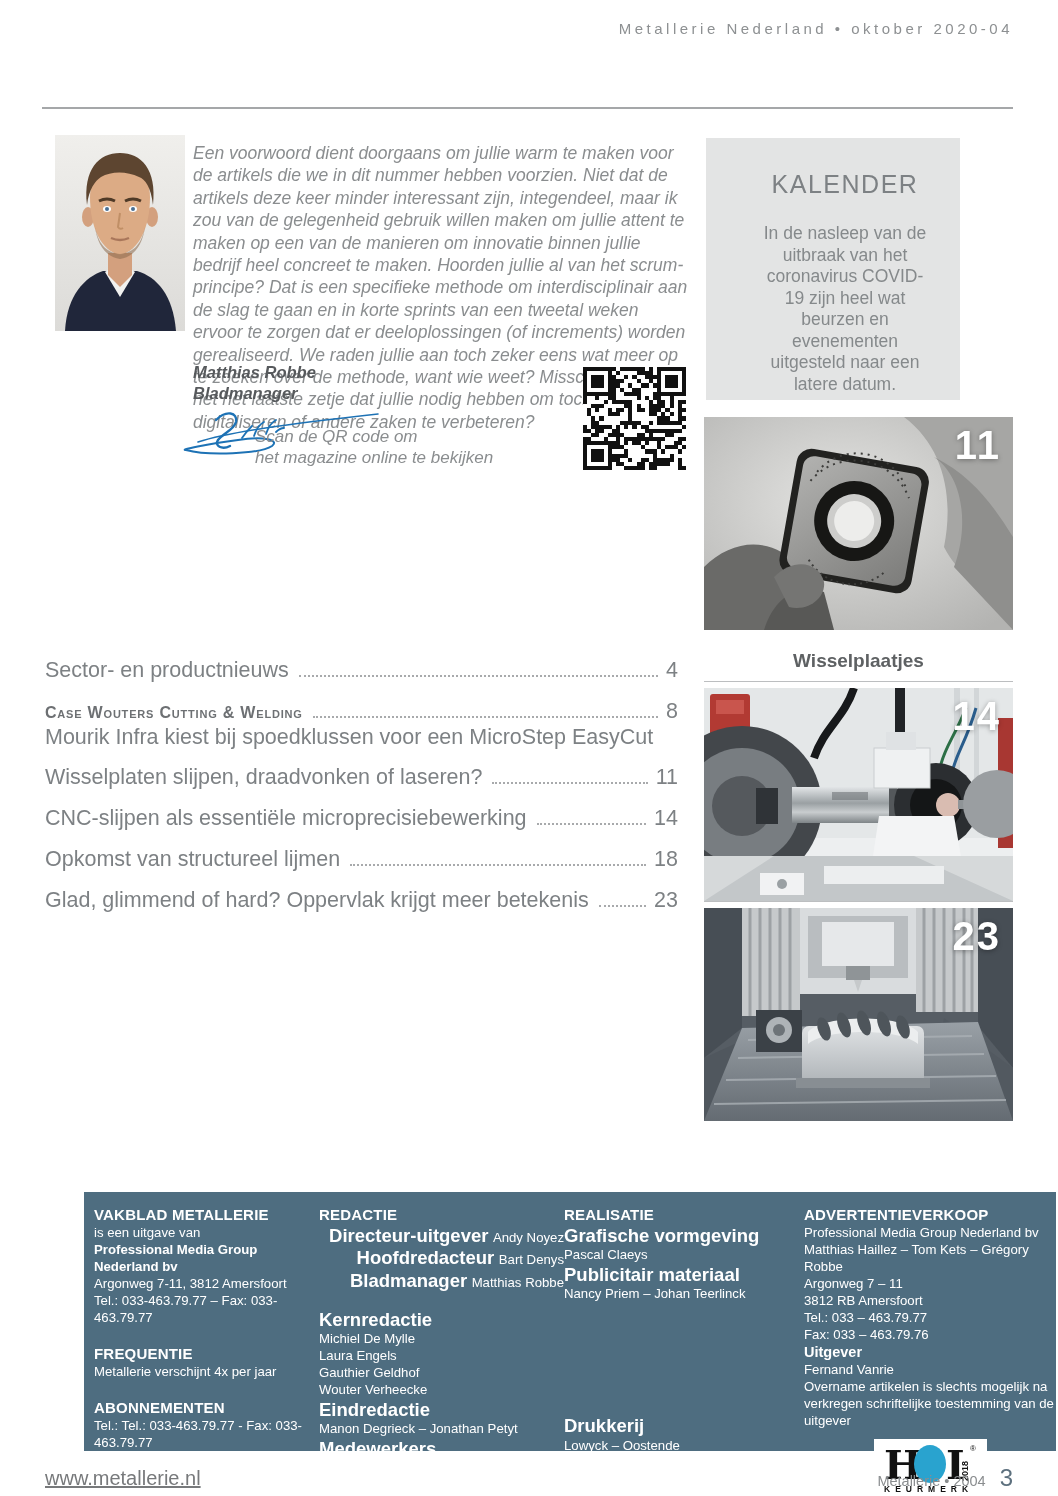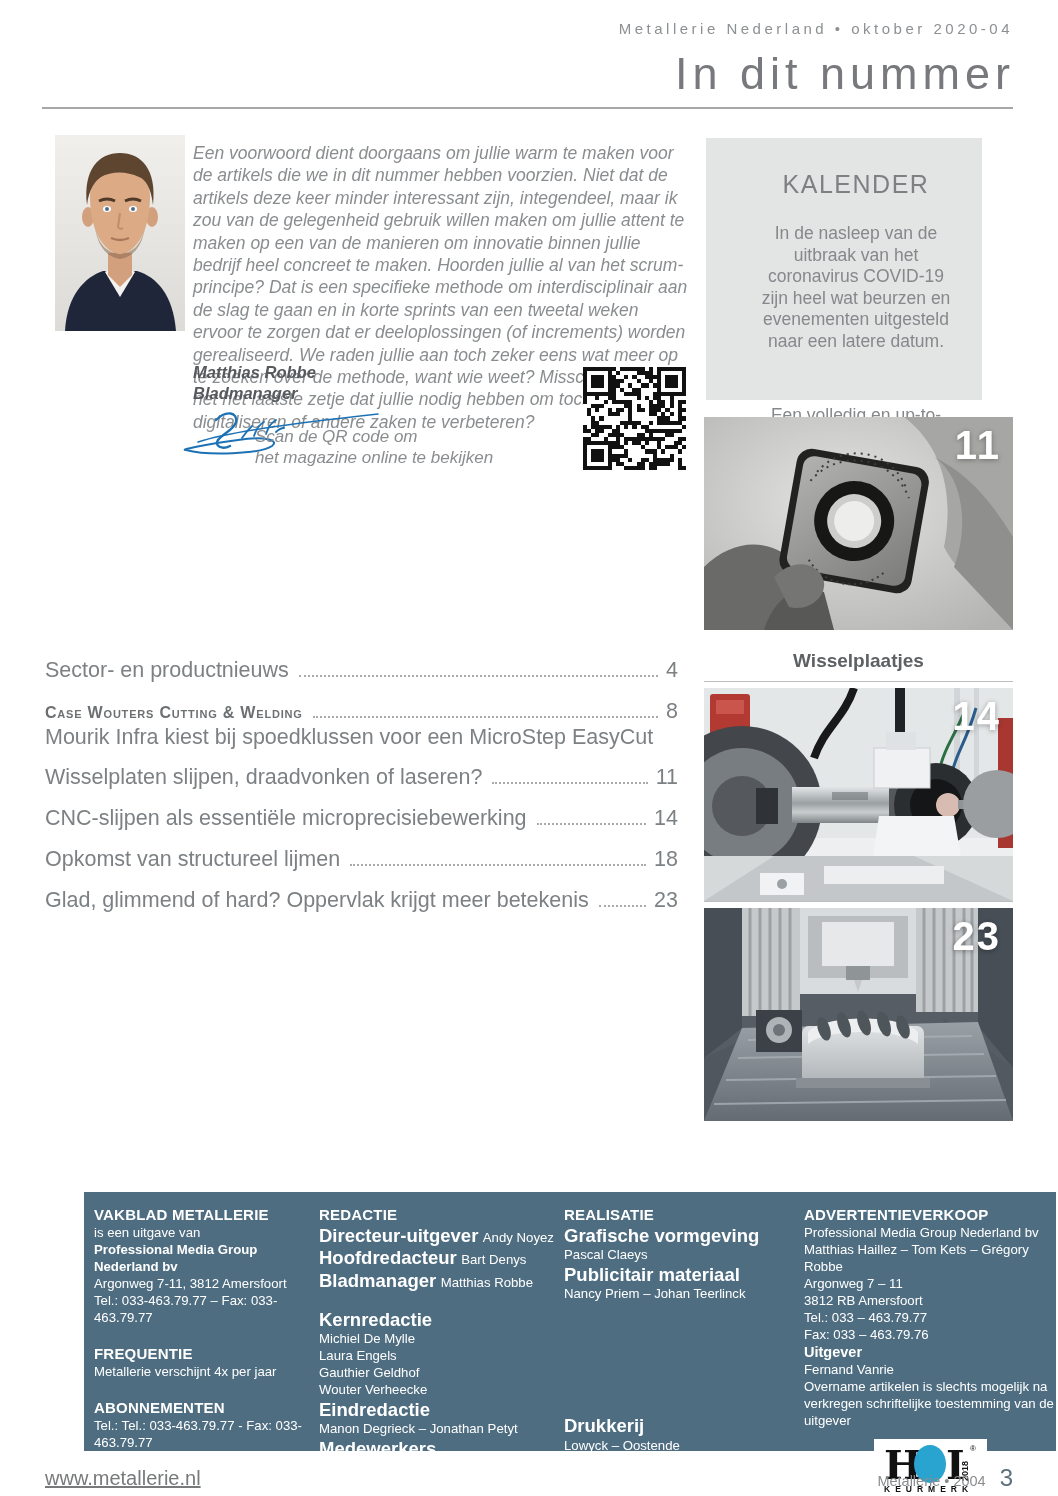--- a/index.html
+++ b/index.html
@@ -18,21 +18,21 @@
 
   
   .foreword { position:absolute; left:193px; top:142px; width:496px; font-style:italic; font-size:17.5px; line-height:22.4px; color:#8a8d8f; }
   .author { position:absolute; left:193px; top:362px; font-style:italic; font-weight:bold; font-size:16.5px; line-height:21px; color:#56595c; }
   .signature { position:absolute; left:168px; top:398px; width:215px; height:66px; }
   .qr-caption { position:absolute; left:255px; top:426px; width:312px; text-align:left; font-style:italic; font-size:17px; line-height:21px; color:#8a8d8f; }
   .qr { position:absolute; left:583px; top:367px; width:103px; height:103px; background:#fff; display:grid; grid-template-columns:repeat(25,1fr); grid-template-rows:repeat(25,1fr); }
   .qr div.b { background:#111; }
 
   
-  .kalender { position:absolute; left:706px; top:138px; width:276px; height:262px; background:#e3e4e4; text-align:center; padding-top:32px;padding-left:24px; }
+  .kalender { position:absolute; left:706px; top:138px; width:254px; height:262px; background:#e3e4e4; text-align:center; padding-top:32px;padding-left:24px; }
   .kalender h2 { font-size:25px; font-weight:400; letter-spacing:1.5px; color:#7d8184; margin-bottom:24px; }
   .kalender p { font-size:17.5px; line-height:21.5px; color:#85898b; margin:16px 28px; }
   .kalender .gap { height:21px; }
   .kalender a { color:#3f51a0; text-decoration:underline; font-size:17.5px; }
 
   
   .features { position:absolute; left:704px; top:417px; width:309px; }
   .feature { position:relative; }
   .photo { position:relative; width:309px; height:213px; overflow:hidden; }
   .photo svg { display:block; width:100%; height:100%; }
@@ -52,39 +52,38 @@
   
   .colophon { position:absolute; left:44px; top:1192px; width:972px; height:259px; background:#4e6d80; color:#fff; display:flex; padding:13px 0 0 10px;margin-left:40px; }
   .col { line-height:1.28; }
   .col1 { width:225px; } .col2 { width:245px; } .col3 { width:240px; } .col4 { width:252px; }
   .c-head { font-weight:bold; font-size:15px; letter-spacing:.2px; margin-bottom:1px; }
   .c-body { font-size:13.2px; font-weight:300; }
   .c-bold { font-size:13.2px; font-weight:bold; }
   .c-big { font-size:18.5px; font-weight:bold; line-height:1.2; }
   .c-gap { height:17px; }
   .c-gap-lg { height:112px; }
-  .role-line { line-height:1.25; }
+  .role-line { line-height:1.25;text-align:right; }
   .role-line .c-big { display:inline; }
   .role-line .nm { font-size:13.2px; font-weight:300; }
   .hoi { margin:9px 0 0 70px; width:113px; height:57px; }
   .hoi svg { display:block; width:100%; height:100%; }
 
   
   .footer-site { position:absolute; left:45px; top:1467px; font-size:20px; color:#77797b; text-decoration:underline; }
   .footer-right { position:absolute; right:45px; top:1464px; display:flex; align-items:baseline; gap:14px; }
   .footer-issue { font-size:14.5px; color:#8a8d8f; }
   .footer-page { font-size:24px; color:#5d707e; }
 </style>
 </head>
 <body>
 
 <div class="page">
 
   <div class="issue-line">Metallerie Nederland • oktober 2020-04</div>
-  <div class="page-title">In dit nummer</div>
   <div class="title-rule"></div>
 
   <div class="portrait">
     <svg viewBox="0 0 130 196" preserveAspectRatio="none">
       <rect width="130" height="196" fill="#e9e8e5"></rect>
       <rect width="130" height="196" fill="url(#pgrad)"></rect>
       <defs>
         <linearGradient id="pgrad" x1="0" y1="0" x2="0" y2="1">
           <stop offset="0" stop-color="#f0efec"></stop>
             <stop offset="1" stop-color="#dcdbd8"></stop>

